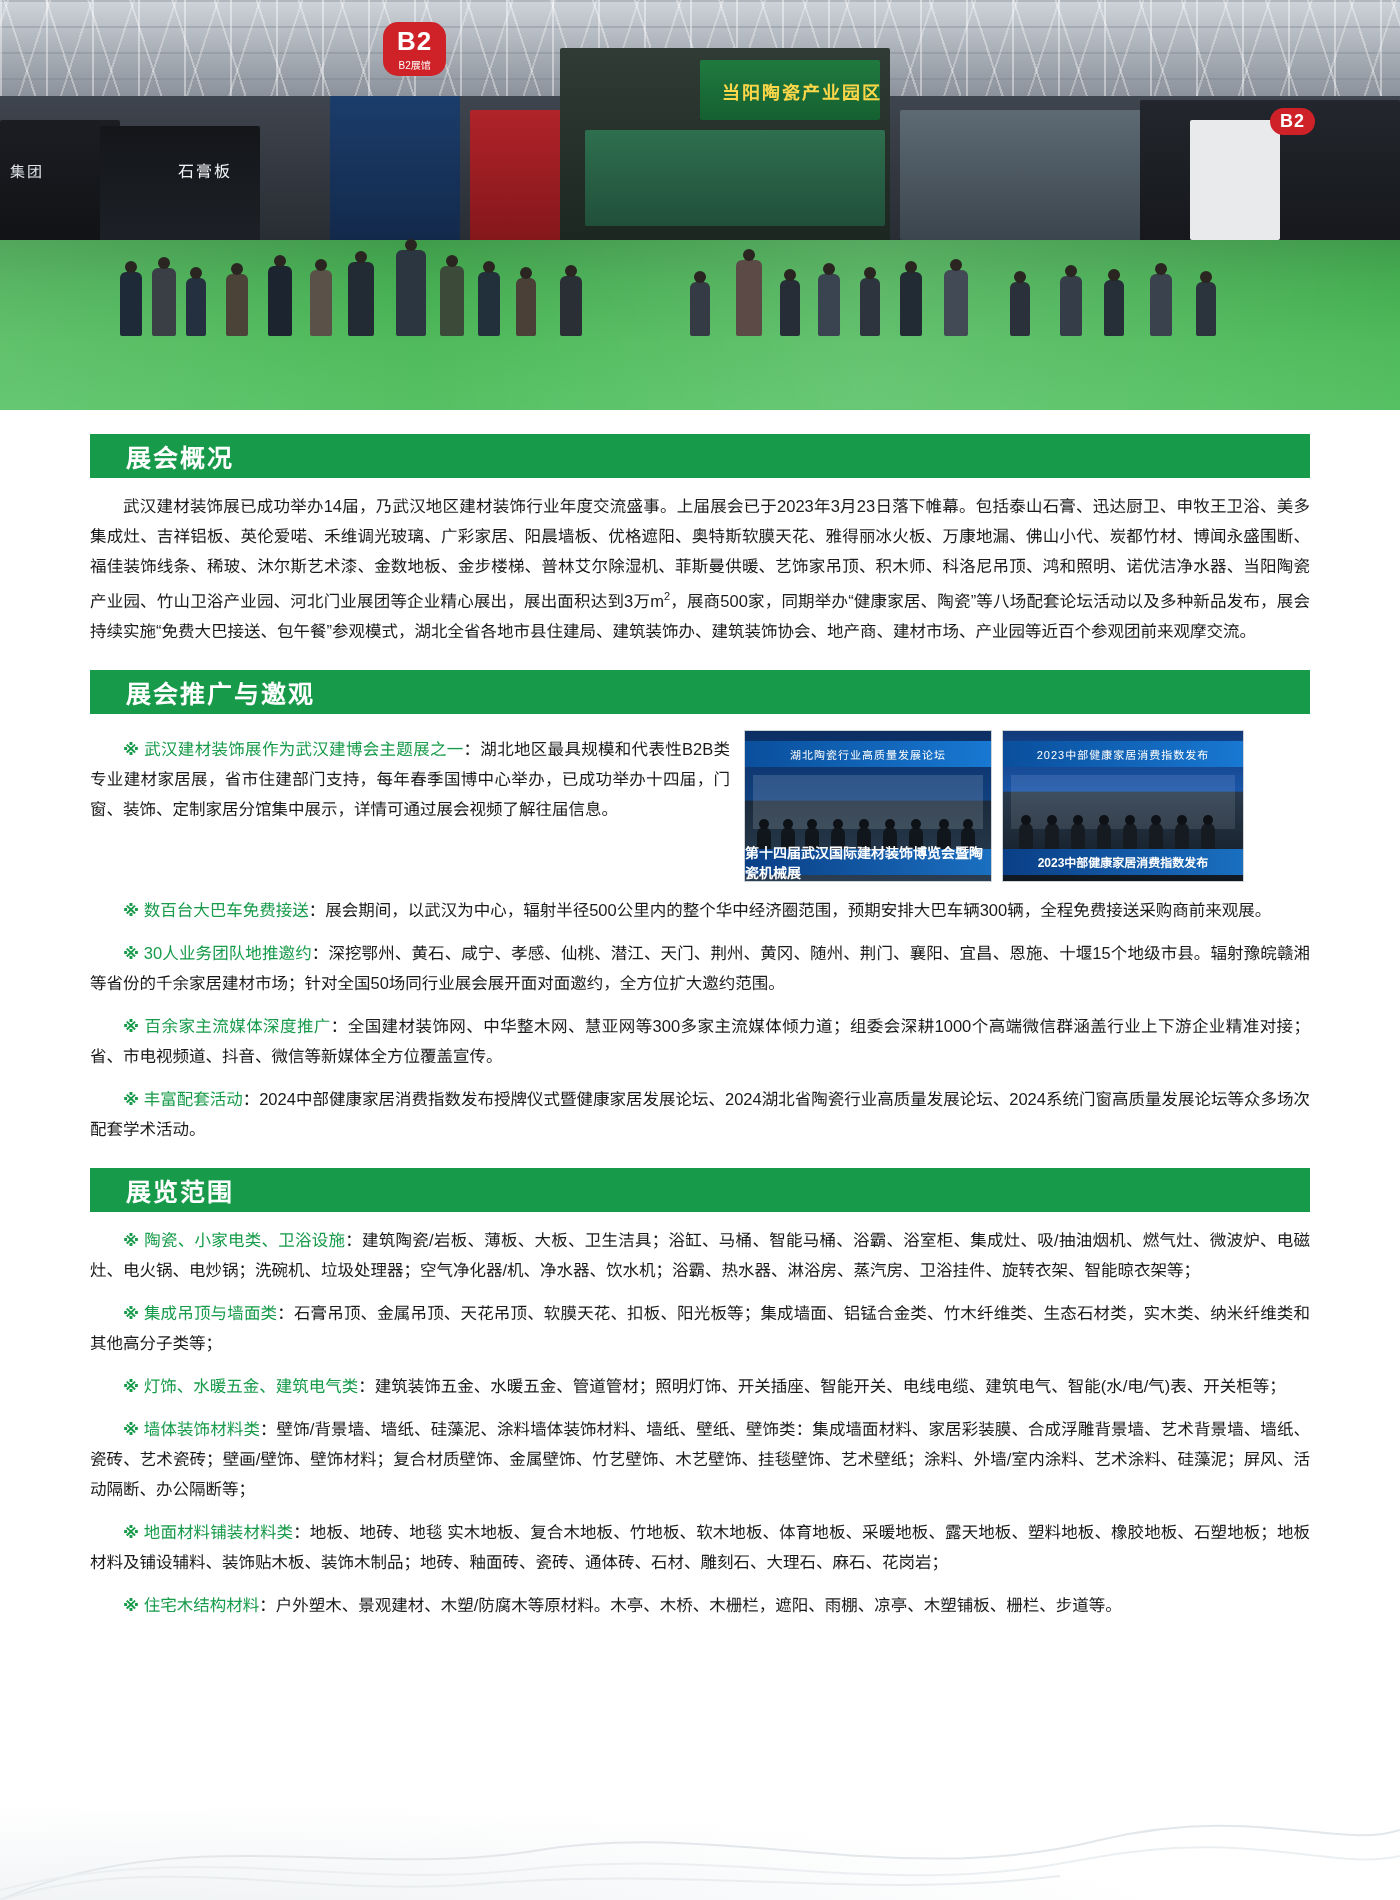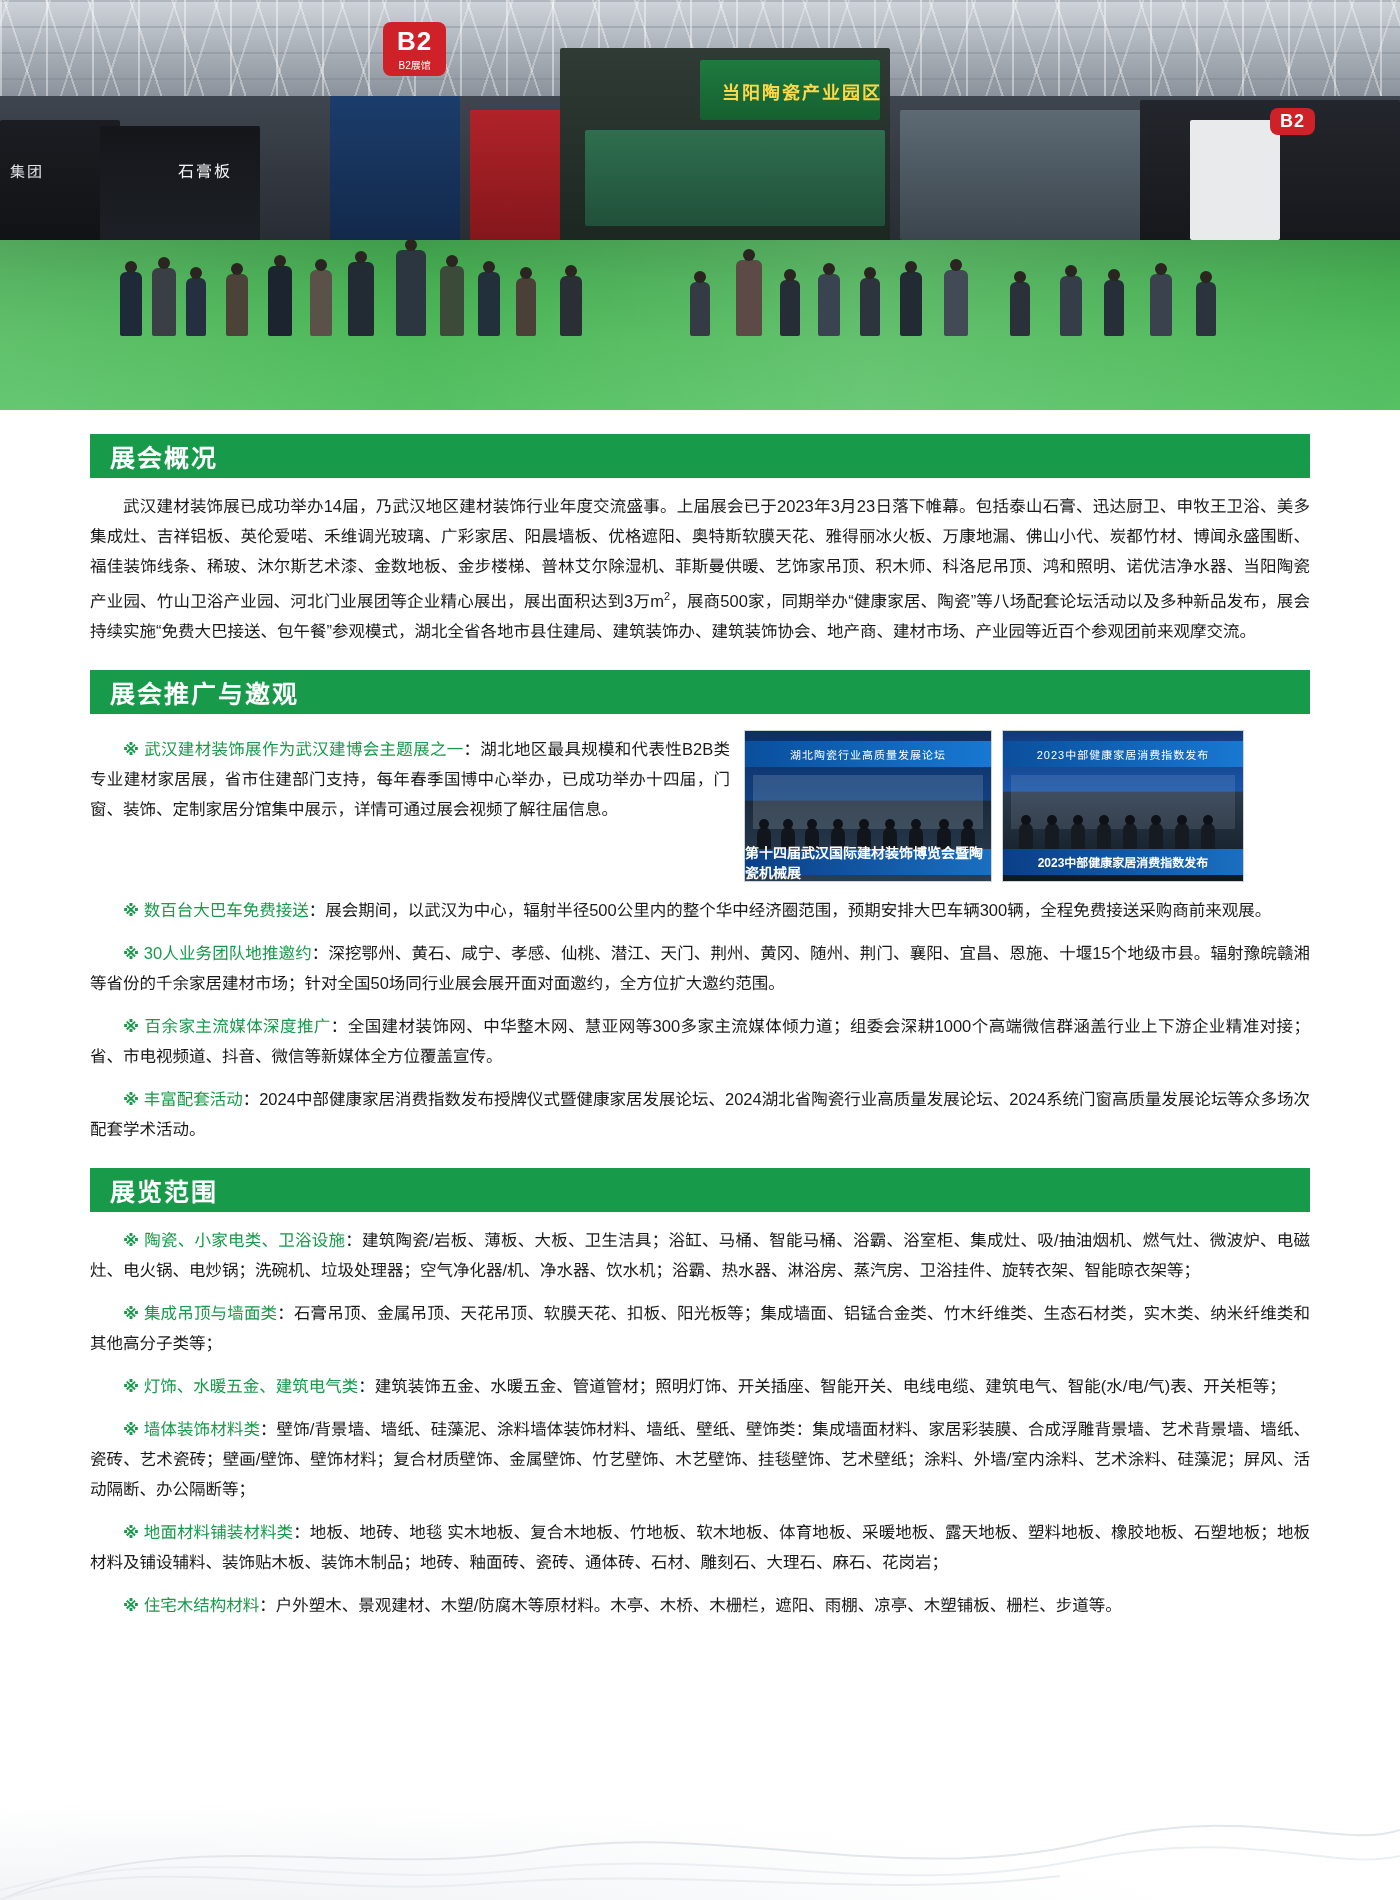--- a/index.html
+++ b/index.html
@@ -60,37 +60,37 @@
   .b-panel{left:585px;top:130px;width:300px;height:96px;background:linear-gradient(180deg,#2e6f4f,#21503a);}
   .b-far{left:900px;top:110px;width:250px;height:130px;background:linear-gradient(180deg,#5d6a74,#3b454d);}
   .b-right{left:1140px;top:100px;width:260px;height:150px;background:linear-gradient(180deg,#23262c,#15171b);}
   .b-white{left:1190px;top:120px;width:90px;height:120px;background:#e9eaec;}
   .signtxt{
     position:absolute;color:#fff;font-size:17px;letter-spacing:2px;
     font-family:"Liberation Sans","DejaVu Sans",sans-serif;
   }
   .b2tag{
     position:absolute;background:#cf2128;color:#fff;font-size:26px;font-weight:bold;
-    padding:4px 14px;border-radius:8px;letter-spacing:1px;
+    padding:4px 14px;border-radius:15px;letter-spacing:1px;
   }
   .b2tag small{display:block;font-size:10px;font-weight:normal;letter-spacing:0;text-align:center;}
   .crowd{position:absolute;bottom:74px;left:0;width:1400px;height:120px;}
   .person{position:absolute;bottom:0;border-radius:6px 6px 2px 2px;}
   .person:before{
     content:"";position:absolute;left:50%;transform:translateX(-50%);
     top:-11px;width:12px;height:12px;border-radius:50%;background:#2a2520;
   }
   
   .wrap{padding:0 90px;}
   .sec-head{
     margin-top:24px;
     height:44px;
     background:#179b4a;
     display:flex;align-items:center;
-    padding-left:20px;
+    padding-left:36px;
   }
   .sec-head h2{
     margin:0;font-size:25px;color:#fff;font-weight:bold;letter-spacing:2px;
   }
   .para{
     font-size:16.5px;
     line-height:30px;
     text-align:justify;
     margin:13px 0 0 0;
     color:#1a1a1a;

